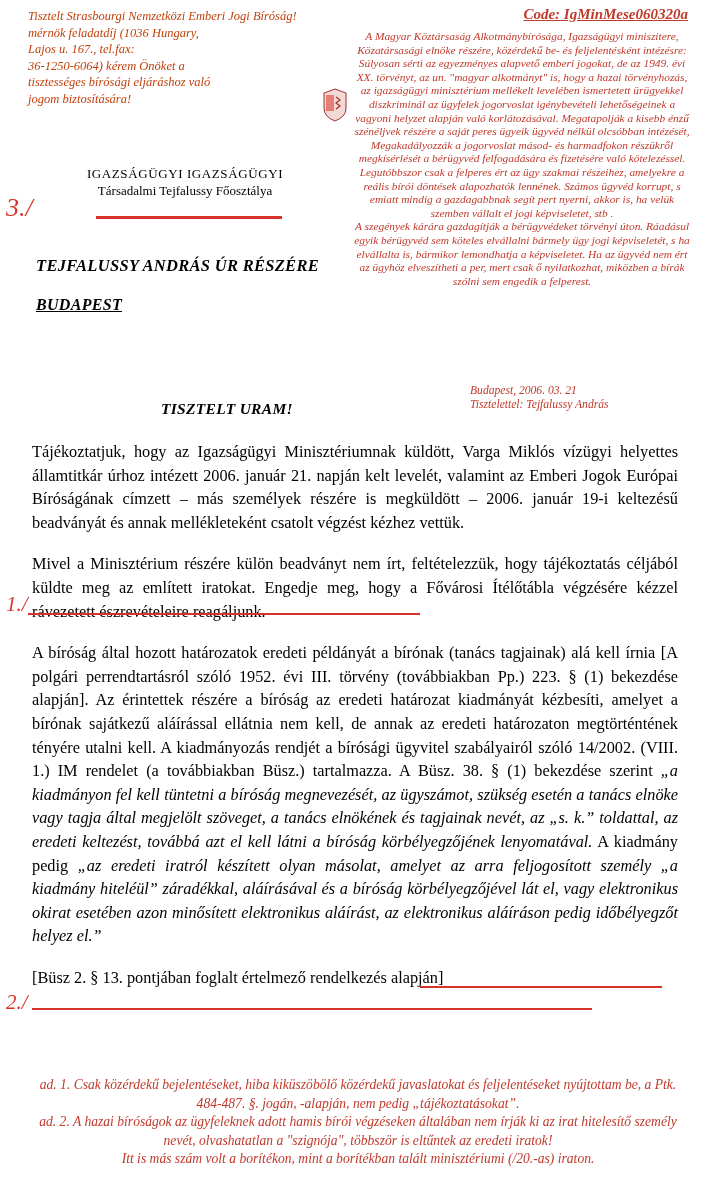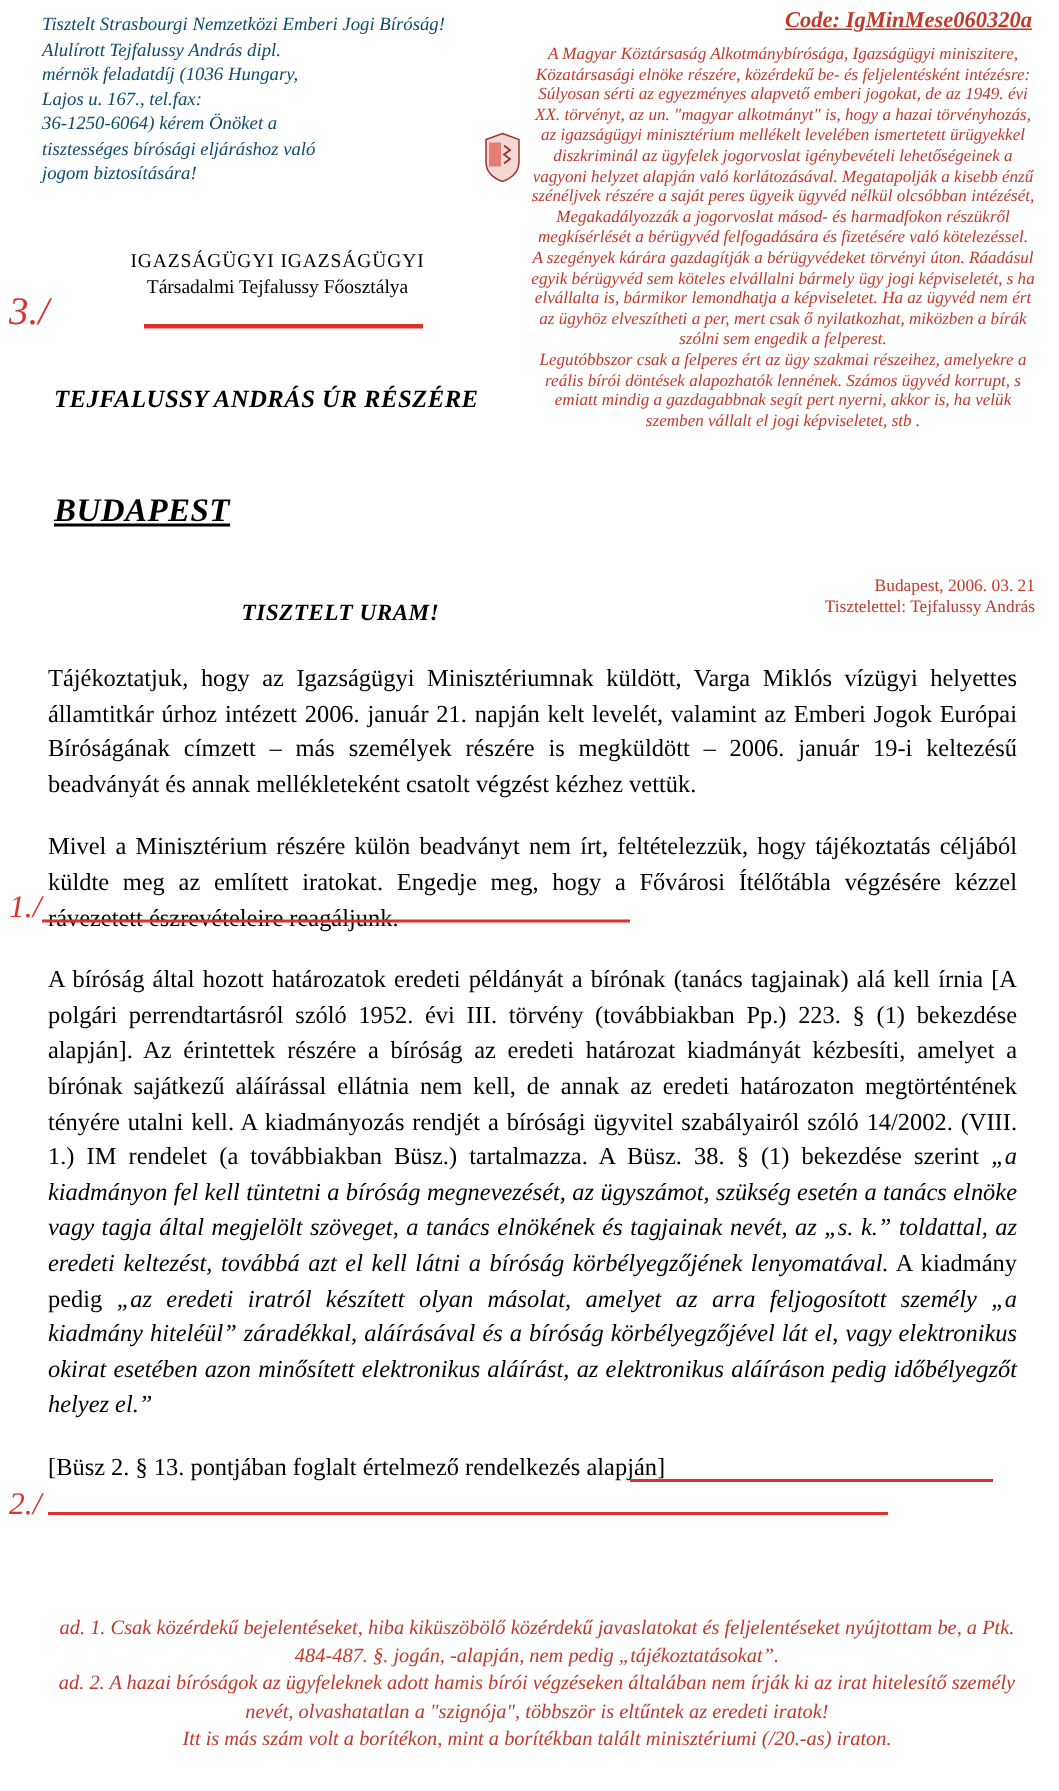--- a/index.html
+++ b/index.html
@@ -26,21 +26,21 @@
   
   .tl-note {
     position: absolute;
     left: 28px;
     top: 8px;
     width: 240px;
     font-family: "Liberation Serif", serif;
     font-style: italic;
     font-size: 12.5px;
     line-height: 16.5px;
-    color: #0c4a6e;
+    color: #c2410c;
   }
   .tl-note div { white-space: nowrap; }
 
   
   .code-top {
     position: absolute;
     right: 18px;
     top: 6px;
     font-family: "Liberation Serif", serif;
     font-style: italic;
@@ -71,22 +71,23 @@
     top: 88px;
     width: 26px;
     height: 34px;
   }
 
   .red-sign {
     position: absolute;
     left: 470px;
     top: 384px;
     width: 220px;
-    text-align: right;
-    font-family: "Liberation Serif", serif;
+    text-align: left;
+    font-family: "Liberation Serif", serif;
+    font-style: italic;
     font-size: 11.6px;
     line-height: 14px;
     color: #c0392b;
   }
 
   
   .ministry {
     position: absolute;
     left: 40px;
     top: 166px;
@@ -137,24 +138,23 @@
     font-size: 16.5px;
     letter-spacing: 0.3px;
   }
   .city {
     position: absolute;
     left: 36px;
     top: 296px;
     font-family: "Liberation Serif", serif;
     font-style: italic;
     font-weight: bold;
-    font-size: 22px;
+    font-size: 16px;
     letter-spacing: 0.3px;
     text-decoration: underline;
-    margin-top: 31px;
   }
 
   .salutation {
     position: absolute;
     left: 161px;
     top: 400px;
     font-family: "Liberation Serif", serif;
     font-style: italic;
     font-weight: bold;
     font-size: 15.5px;
@@ -218,40 +218,39 @@
   }
   .foot-notes p { margin: 0; }
 </style>
 </head>
 <body>
 
 <div class="page">
 
   <div class="tl-note">
     <div>Tisztelt Strasbourgi Nemzetközi Emberi Jogi Bíróság!</div>
-    <div>Alulírott Tejfalussy András dipl.</div>
     <div>mérnök feladatdíj (1036 Hungary,</div>
     <div>Lajos u. 167., tel.fax:</div>
     <div>36-1250-6064) kérem Önöket a</div>
     <div>tisztességes bírósági eljáráshoz való</div>
     <div>jogom biztosítására!</div>
   </div>
 
   <div class="code-top">Code: IgMinMese060320a</div>
 
   <svg class="coat" viewBox="0 0 26 34">
     <path d="M13 1 L24 5 L24 20 Q24 29 13 33 Q2 29 2 20 L2 5 Z" fill="#f2d9d5" stroke="#a03127" stroke-width="1"></path>
     <path d="M4 7 h8 v16 h-8 z" fill="#d8332a" opacity="0.55"></path>
     <path d="M14 9 l4 3 l-4 3 l4 3 l-4 3" fill="none" stroke="#a03127" stroke-width="1.2"></path>
   </svg>
 
   <div class="red-col">
     <p>A Magyar Köztársaság Alkotmánybírósága, Igazságügyi miniszitere, Közatársasági elnöke részére, közérdekű be- és feljelentésként intézésre: Súlyosan sérti az egyezményes alapvető emberi jogokat, de az 1949. évi XX. törvényt, az un. "magyar alkotmányt" is, hogy a hazai törvényhozás, az igazságügyi minisztérium mellékelt levelében ismertetett ürügyekkel diszkriminál az ügyfelek jogorvoslat igénybevételi lehetőségeinek a vagyoni helyzet alapján való korlátozásával. Megatapolják a kisebb énzű szénéljvek részére a saját peres ügyeik ügyvéd nélkül olcsóbban intézését, Megakadályozzák a jogorvoslat másod- és harmadfokon részükről megkísérlését a bérügyvéd felfogadására és fizetésére való kötelezéssel.</p>
+    <p>Legutóbbszor csak a felperes ért az ügy szakmai részeihez, amelyekre a reális bírói döntések alapozhatók lennének. Számos ügyvéd korrupt, s emiatt mindig a gazdagabbnak segít pert nyerni, akkor is, ha velük szemben vállalt el jogi képviseletet, stb .</p>
     <p>A szegények kárára gazdagítják a bérügyvédeket törvényi úton. Ráadásul egyik bérügyvéd sem köteles elvállalni bármely ügy jogi képviseletét, s ha elvállalta is, bármikor lemondhatja a képviseletet. Ha az ügyvéd nem ért az ügyhöz elveszítheti a per, mert csak ő nyilatkozhat, miközben a bírák szólni sem engedik a felperest.</p>
-    <p>Legutóbbszor csak a felperes ért az ügy szakmai részeihez, amelyekre a reális bírói döntések alapozhatók lennének. Számos ügyvéd korrupt, s emiatt mindig a gazdagabbnak segít pert nyerni, akkor is, ha velük szemben vállalt el jogi képviseletet, stb .</p>
   </div>
 
   <div class="red-sign">
     <div>Budapest, 2006. 03. 21</div>
     <div>Tisztelettel:  Tejfalussy András</div>
   </div>
 
   <div class="ministry">
     <div class="l1">IGAZSÁGÜGYI IGAZSÁGÜGYI</div>
     <div class="l2">Társadalmi Tejfalussy Főosztálya</div>

